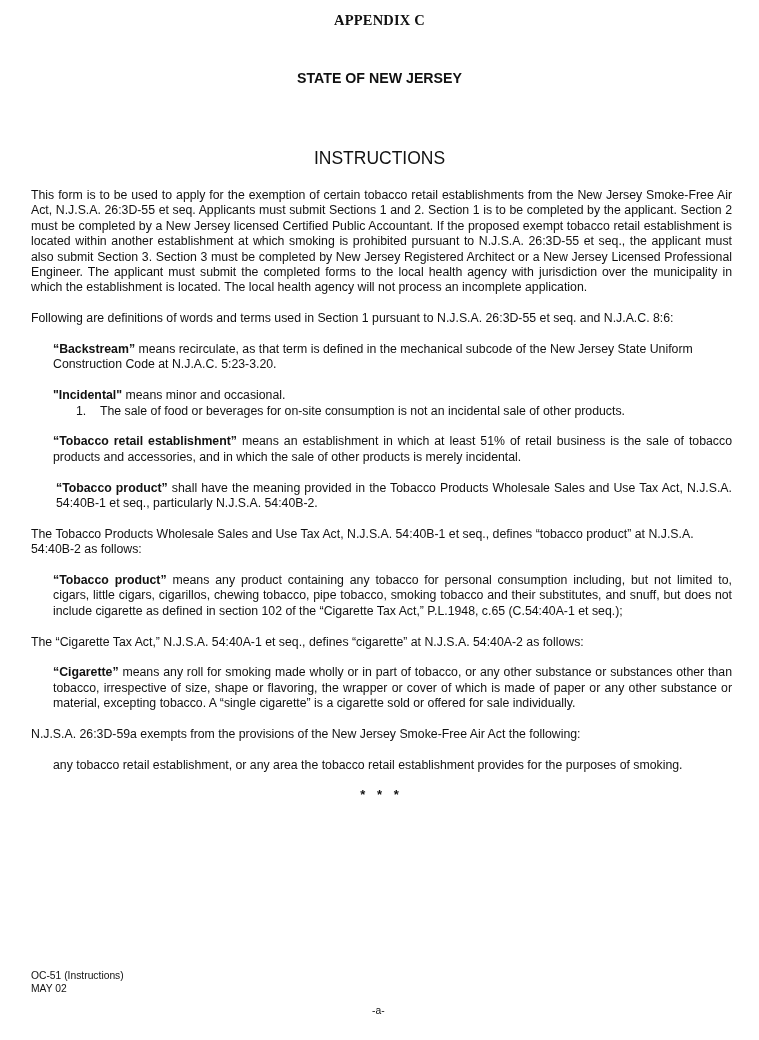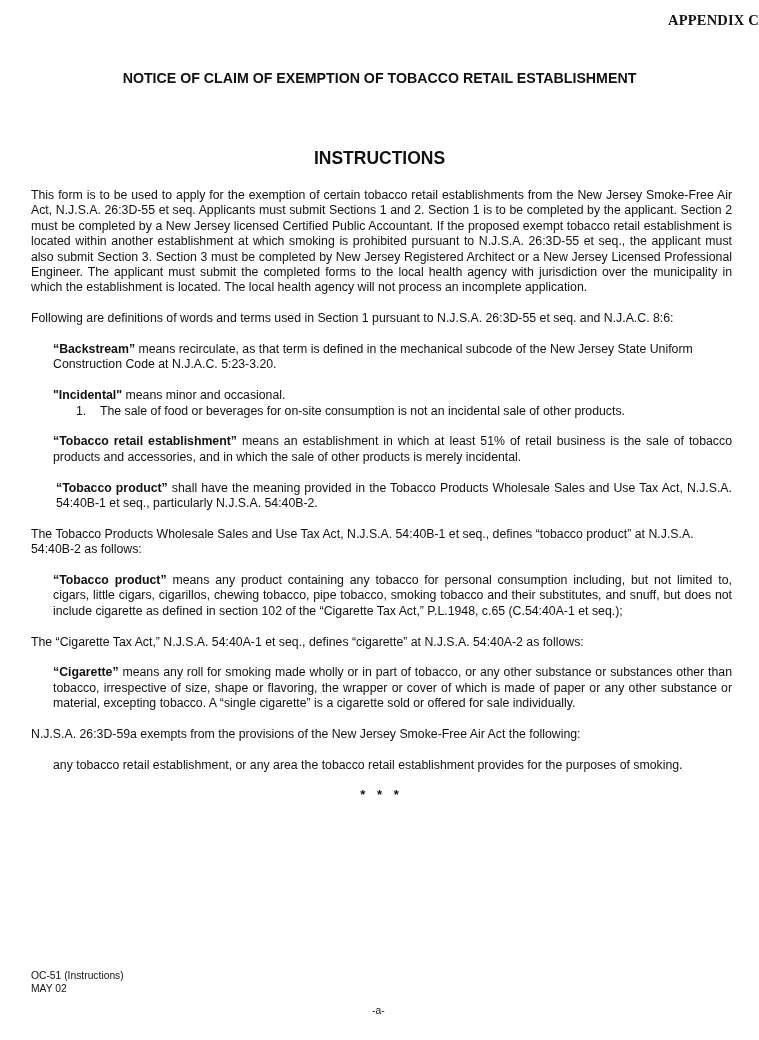--- a/index.html
+++ b/index.html
@@ -13,21 +13,21 @@
       position: relative;
       overflow: hidden;
       color: #111111;
       font-family: "Liberation Sans", sans-serif;
     }
     .appendix {
       position: absolute;
       top: 12px;
       left: 0;
       width: 759px;
-      text-align: right;
+      text-align: center;
       font-family: "Liberation Serif", serif;
       font-weight: bold;
       font-size: 14.5px;
       letter-spacing: 0.2px;
     }
     .title-block {
       position: absolute;
       top: 70px;
       left: 0;
       width: 759px;
@@ -37,21 +37,21 @@
       line-height: 17.5px;
     }
     .title-block .line { display: block; white-space: nowrap; }
     .title-block .sub { font-size: 13.4px; }
     .instructions-heading {
       position: absolute;
       top: 148px;
       left: 0;
       width: 759px;
       text-align: center;
-      font-weight: bold;
+      font-weight: normal;
       font-size: 17.5px;
     }
     .content {
       position: absolute;
       top: 188px;
       left: 31px;
       width: 701px;
       font-size: 12.3px;
       line-height: 15.4px;
     }
@@ -92,21 +92,21 @@
       left: 372px;
       font-size: 10.3px;
     }
   </style>
 </head>
 <body>
 
 <div class="appendix">APPENDIX C</div>
 
 <div class="title-block">
-  <span class="line">NOTICE OF CLAIM OF EXEMPTION OF TOBACCO RETAIL ESTABLISHMENT</span>
+  <span class="line">STATE OF NEW JERSEY</span>
 </div>
 
 <div class="instructions-heading">INSTRUCTIONS</div>
 
 <div class="content">
   <p class="justify">This form is to be used to apply for the exemption of certain tobacco retail establishments from the New Jersey Smoke-Free Air Act, N.J.S.A. 26:3D-55 et seq.  Applicants must submit Sections 1 and 2.  Section 1 is to be completed by the applicant.  Section 2 must be completed by a New Jersey licensed Certified Public Accountant.  If the proposed exempt tobacco retail establishment is located within another establishment at which smoking is prohibited pursuant to N.J.S.A. 26:3D-55 et seq., the applicant must also submit Section 3.  Section 3 must be completed by New Jersey Registered Architect or a New Jersey Licensed Professional Engineer.  The applicant must submit the completed forms to the local health agency with jurisdiction over the municipality in which the establishment is located.  The local health agency will not process an incomplete application.</p>
 
   <p>Following are definitions of words and terms used in Section 1 pursuant to N.J.S.A. 26:3D-55 et seq. and N.J.A.C. 8:6:</p>
 
   <p class="indent">

